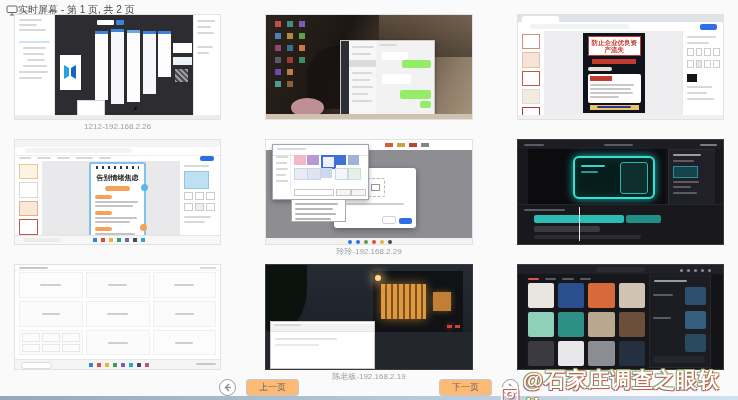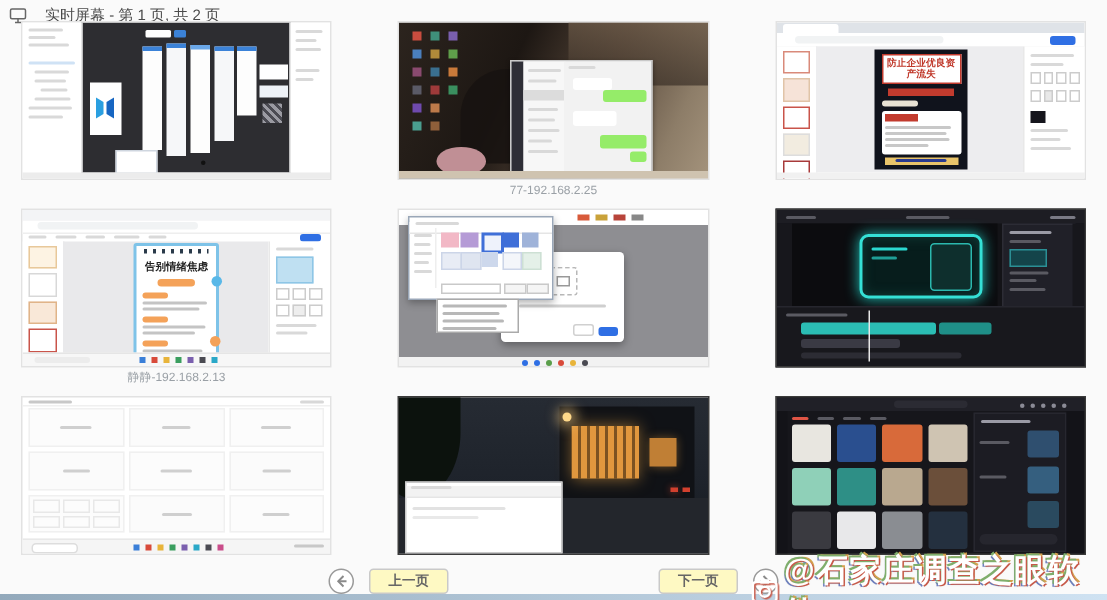--- a/index.html
+++ b/index.html
@@ -1,30 +1,30 @@
 <!DOCTYPE html>
 <html><head>
 <meta charset="utf-8">
 <style>
   html,body{margin:0;padding:0;}
   body{width:738px;height:400px;background:#fafafa;font-family:"Liberation Sans","DejaVu Sans",sans-serif;overflow:hidden;position:relative;}
   .abs{position:absolute;}
   
-  .hdr{position:absolute;top:3px;left:6px;display:flex;align-items:center;gap:12px;font-size:10px;color:#4a4a4a;}
+  .hdr{position:absolute;top:3px;left:6px;display:flex;align-items:center;gap:0;font-size:10px;color:#4a4a4a;}
   
   .grid{position:absolute;top:14px;left:14px;width:710px;display:grid;grid-template-columns:repeat(3,1fr);column-gap:44px;row-gap:7px;}
   .cell{display:flex;flex-direction:column;gap:2px;}
   .shot{position:relative;height:104px;background:#fff;border:1px solid #e2e2e2;overflow:hidden;}
   .lbl{height:10px;font-size:8px;color:#9aa0a6;text-align:center;line-height:10px;}
   .bar{background:#d9d9d9;height:2px;border-radius:1px;}
   .dbar{background:#5a5a62;height:2px;border-radius:1px;}
   
   .pager{position:absolute;top:379px;left:0;width:738px;display:flex;justify-content:center;align-items:center;gap:140px;}
   .pgrp{display:flex;align-items:center;gap:10px;}
-  .pbtn{font-size:9px;color:#666;background:#fef9c3;border:1px solid #c9c9c9;border-radius:3px;padding:2px 12px;line-height:11px;font-weight:bold;}
+  .pbtn{font-size:9px;color:#666;background:#fdba74;border:1px solid #c9c9c9;border-radius:3px;padding:2px 12px;line-height:11px;}
   .pcirc{width:15px;height:15px;border:1.4px solid #9a9a9a;border-radius:50%;display:flex;align-items:center;justify-content:center;background:#fff;}
   
   .wm{position:absolute;top:366px;left:500px;display:flex;align-items:center;gap:3px;z-index:50;
       font-size:21px;font-weight:bold;color:#ffffff;letter-spacing:1px;
       text-shadow:1px 1px 0 #c75a4a,-1px -1px 0 #7fae6c,1px -1px 0 #d3a14e,-1px 1px 0 #6d7fbd,0 0 2px rgba(0,0,0,.25);}
   .strip{position:absolute;bottom:0;left:0;width:738px;height:4px;background:linear-gradient(90deg,#93a9bb,#cfe2f2);}
   .chatG{background:#95ec69;border-radius:2px;position:absolute;}
 </style>
 </head>
 <body>
@@ -75,20 +75,21 @@
       <div class="abs" style="left:54.4%;top:14%;width:6.5%;height:67%;background:#fdfdfd;border-top:3px solid #6aa7e8;"></div>
       <div class="abs" style="left:62.1%;top:15%;width:6.5%;height:58%;background:#f6f7f9;border-top:3px solid #3b82d8;"></div>
       <div class="abs" style="left:69.8%;top:15%;width:6%;height:42%;background:#fdfdfd;border-top:3px solid #3b82d8;"></div>
       <div class="abs" style="left:77%;top:27%;width:9%;height:10%;background:#fff;"></div>
       <div class="abs" style="left:77%;top:40%;width:9%;height:8%;background:#eef2f8;"></div>
       <div class="abs" style="left:78%;top:52%;width:6.5%;height:12%;background:repeating-linear-gradient(45deg,#9a9aa2 0 2px,#4a4a52 2px 4px);"></div>
       <div class="abs" style="left:30%;top:82%;width:13%;height:13%;background:#fff;border:1px solid #cfd6df;"></div>
       <div class="abs" style="left:58%;top:88%;width:3px;height:3px;background:#111;border-radius:50%;"></div>
       <div class="abs" style="left:0;bottom:0;width:100%;height:4%;background:#ececec;"></div>
     </div>
+    <div class="lbl">1212-192.168.2.26</div>
   </div>
 
   <div class="cell">
     <div class="shot">
       <div class="abs" style="inset:0;background:linear-gradient(115deg,#2c241e 0%,#1d1713 35%,#564639 62%,#8d7d68 85%,#a4937c 100%);"></div>
       <div class="abs" style="left:55%;top:0;width:45%;height:40%;background:linear-gradient(180deg,#6e5c4a,#3a2f26);opacity:.7;"></div>
       <div class="abs" style="left:20%;top:30%;width:30%;height:60%;background:#171310;border-radius:50% 50% 20% 20%;opacity:.85;"></div>
       <div class="abs" style="left:12%;bottom:2%;width:16%;height:18%;background:#c08f95;border-radius:50%;"></div>
       <div class="abs" style="left:4%;top:6%;width:6px;height:6px;background:#c94d3f;box-shadow:12px 0 #3f8f7a,24px 0 #7a5fae,0 12px #4a7fbd,12px 12px #b08a3a,24px 12px #5f9e4a,0 24px #8a4a6f,12px 24px #3a6f8f,24px 24px #c97a3a,0 36px #5a5a66,12px 36px #9e3a3a,24px 36px #3a8f5f,0 48px #6f4aae,12px 48px #bd7a4a,0 60px #4a9e8f,12px 60px #8f5f3a;"></div>
       <div class="abs" style="left:36%;top:24%;width:45%;height:70%;background:#f5f5f5;border:1px solid #c9c9c9;box-shadow:0 1px 3px rgba(0,0,0,.4);">
@@ -107,21 +108,20 @@
           <div class="bar" style="margin:3px 3px 6px;width:30%;"></div>
           <div style="margin:0 0 4px 6px;width:45%;height:8px;background:#fff;border-radius:2px;"></div>
           <div class="chatG" style="right:4%;top:26%;width:52%;height:8px;"></div>
           <div style="margin:14px 0 4px 6px;width:50%;height:10px;background:#fff;border-radius:2px;"></div>
           <div class="chatG" style="right:4%;top:68%;width:55%;height:9px;"></div>
           <div class="chatG" style="right:4%;top:82%;width:20%;height:7px;"></div>
         </div>
       </div>
       <div class="abs" style="left:0;bottom:0;width:100%;height:5%;background:#cfc3b0;"></div>
     </div>
-    <div class="lbl">77-192.168.2.25</div>
   </div>
 
   <div class="cell">
     <div class="shot">
       <div class="abs" style="left:0;top:0;width:100%;height:7%;background:#dfe3e8;"></div>
       <div class="abs" style="left:2%;top:1%;width:18%;height:6%;background:#fff;border-radius:2px 2px 0 0;"></div>
       <div class="abs" style="left:0;top:7%;width:100%;height:8%;background:#fff;border-bottom:1px solid #eee;"></div>
       <div class="abs" style="left:6%;top:8.5%;width:48%;height:5%;background:#f1f3f4;border-radius:4px;"></div>
       <div class="abs" style="left:89%;top:8.5%;width:8%;height:5.5%;background:#2f6fe4;border-radius:2px;"></div>
       <div class="abs" style="left:0;top:15%;width:13%;height:81%;background:#fff;border-right:1px solid #e8e8e8;">
@@ -222,21 +222,20 @@
           <div style="width:7px;height:6px;border:1px solid #ccc;"></div>
         </div>
         <div class="bar" style="margin:5px 4px 3px;width:65%;"></div>
         <div class="bar" style="margin:0 4px;width:50%;"></div>
       </div>
       <div class="abs" style="left:0;bottom:0;width:100%;height:8%;background:#f7f7f7;border-top:1px solid #e5e5e5;">
         <div style="position:absolute;left:38%;top:30%;width:4px;height:4px;background:#3a7fd8;box-shadow:8px 0 #d84a3a,16px 0 #e8b43a,24px 0 #3a9e5f,32px 0 #7a5fae,40px 0 #4a4a52,48px 0 #2aa8c8;"></div>
         <div style="position:absolute;left:4%;top:25%;width:18%;height:50%;background:#ececec;border-radius:4px;"></div>
       </div>
     </div>
-    <div class="lbl">静静-192.168.2.13</div>
   </div>
 
   <div class="cell">
     <div class="shot">
       <div class="abs" style="left:0;top:0;width:100%;height:10%;background:#fff;border-bottom:1px solid #e8e8e8;">
         <div style="position:absolute;left:58%;top:30%;width:8px;height:4px;background:#d85a3a;box-shadow:12px 0 #c9a23a,24px 0 #b8443a,36px 0 #888;"></div>
       </div>
       <div class="abs" style="left:0;top:10%;width:100%;height:84%;background:#8e8e92;"></div>
       <div class="abs" style="left:33%;top:27%;width:40%;height:58%;background:#fff;border-radius:3px;box-shadow:0 2px 6px rgba(0,0,0,.35);">
         <div style="margin:10px auto 6px;width:22%;height:28%;border:1px dashed #b8b8b8;border-radius:2px;display:flex;align-items:center;justify-content:center;">
@@ -274,20 +273,21 @@
       <div class="abs" style="left:12%;top:57%;width:26%;height:20%;background:#fff;border:1px solid #aaa;">
         <div class="bar" style="margin:3px 3px;width:80%;background:#b8b8b8;"></div>
         <div class="bar" style="margin:0 3px 3px;width:72%;background:#b8b8b8;"></div>
         <div class="bar" style="margin:0 3px 3px;width:76%;background:#b8b8b8;"></div>
         <div class="bar" style="margin:0 3px 3px;width:68%;background:#b8b8b8;"></div>
       </div>
       <div class="abs" style="left:0;bottom:0;width:100%;height:6%;background:#f2f2f2;">
         <div style="position:absolute;left:40%;top:35%;width:4px;height:4px;border-radius:50%;background:#2f6fe4;box-shadow:8px 0 #2f6fe4,16px 0 #5a9e4a,24px 0 #d84a3a,32px 0 #e8b43a,40px 0 #4a4a52;"></div>
       </div>
     </div>
+    <div class="lbl">玲玲-192.168.2.29</div>
   </div>
 
   <div class="cell">
     <div class="shot" style="background:#131317;border-color:#3a3a3a;">
       <div class="abs" style="left:0;top:0;width:100%;height:9%;background:#1d1d23;">
         <div class="dbar" style="position:absolute;left:3%;top:40%;width:10%;"></div>
         <div class="dbar" style="position:absolute;left:42%;top:40%;width:14%;"></div>
         <div class="dbar" style="position:absolute;right:3%;top:40%;width:8%;background:#7a7a85;"></div>
       </div>
       <div class="abs" style="left:0;top:9%;width:5%;height:55%;background:#17171c;"></div>
@@ -377,20 +377,21 @@
       <div class="abs" style="left:0;top:64%;width:100%;height:36%;background:#23262c;"></div>
       <div class="abs" style="left:88%;top:58%;width:5px;height:3px;background:#d2402e;box-shadow:8px 0 #d2402e,0 0 5px rgba(220,70,50,.7);"></div>
       <div class="abs" style="left:2%;top:54%;width:50%;height:44%;background:#fff;border:1px solid #c9c9c9;">
         <div style="height:14%;background:#f2f2f2;border-bottom:1px solid #e5e5e5;">
             <div class="bar" style="margin:2px 3px;width:26%;"></div>
           </div>
         <div class="bar" style="margin:6px 4px 4px;width:60%;background:#e2e2e2;"></div>
         <div class="bar" style="margin:0 4px;width:42%;background:#e9e9e9;"></div>
       </div>
     </div>
+    <div class="lbl">陈老板-192.168.2.19</div>
   </div>
 
   <div class="cell">
     <div class="shot" style="background:#16161b;border-color:#3a3a3a;">
       <div class="abs" style="left:0;top:0;width:100%;height:9%;background:#202027;">
         <div style="position:absolute;left:38%;top:20%;width:24%;height:55%;background:#2b2b33;border-radius:6px;"></div>
         <div style="position:absolute;right:6%;top:38%;width:3px;height:3px;border-radius:50%;background:#8a8a95;box-shadow:-7px 0 #8a8a95,-14px 0 #8a8a95,-21px 0 #8a8a95,-28px 0 #8a8a95;"></div>
       </div>
       <div class="abs" style="left:5%;top:11%;width:55%;height:4%;display:flex;gap:6px;align-items:center;">
         <div class="dbar" style="width:10%;background:#e05545;"></div>

